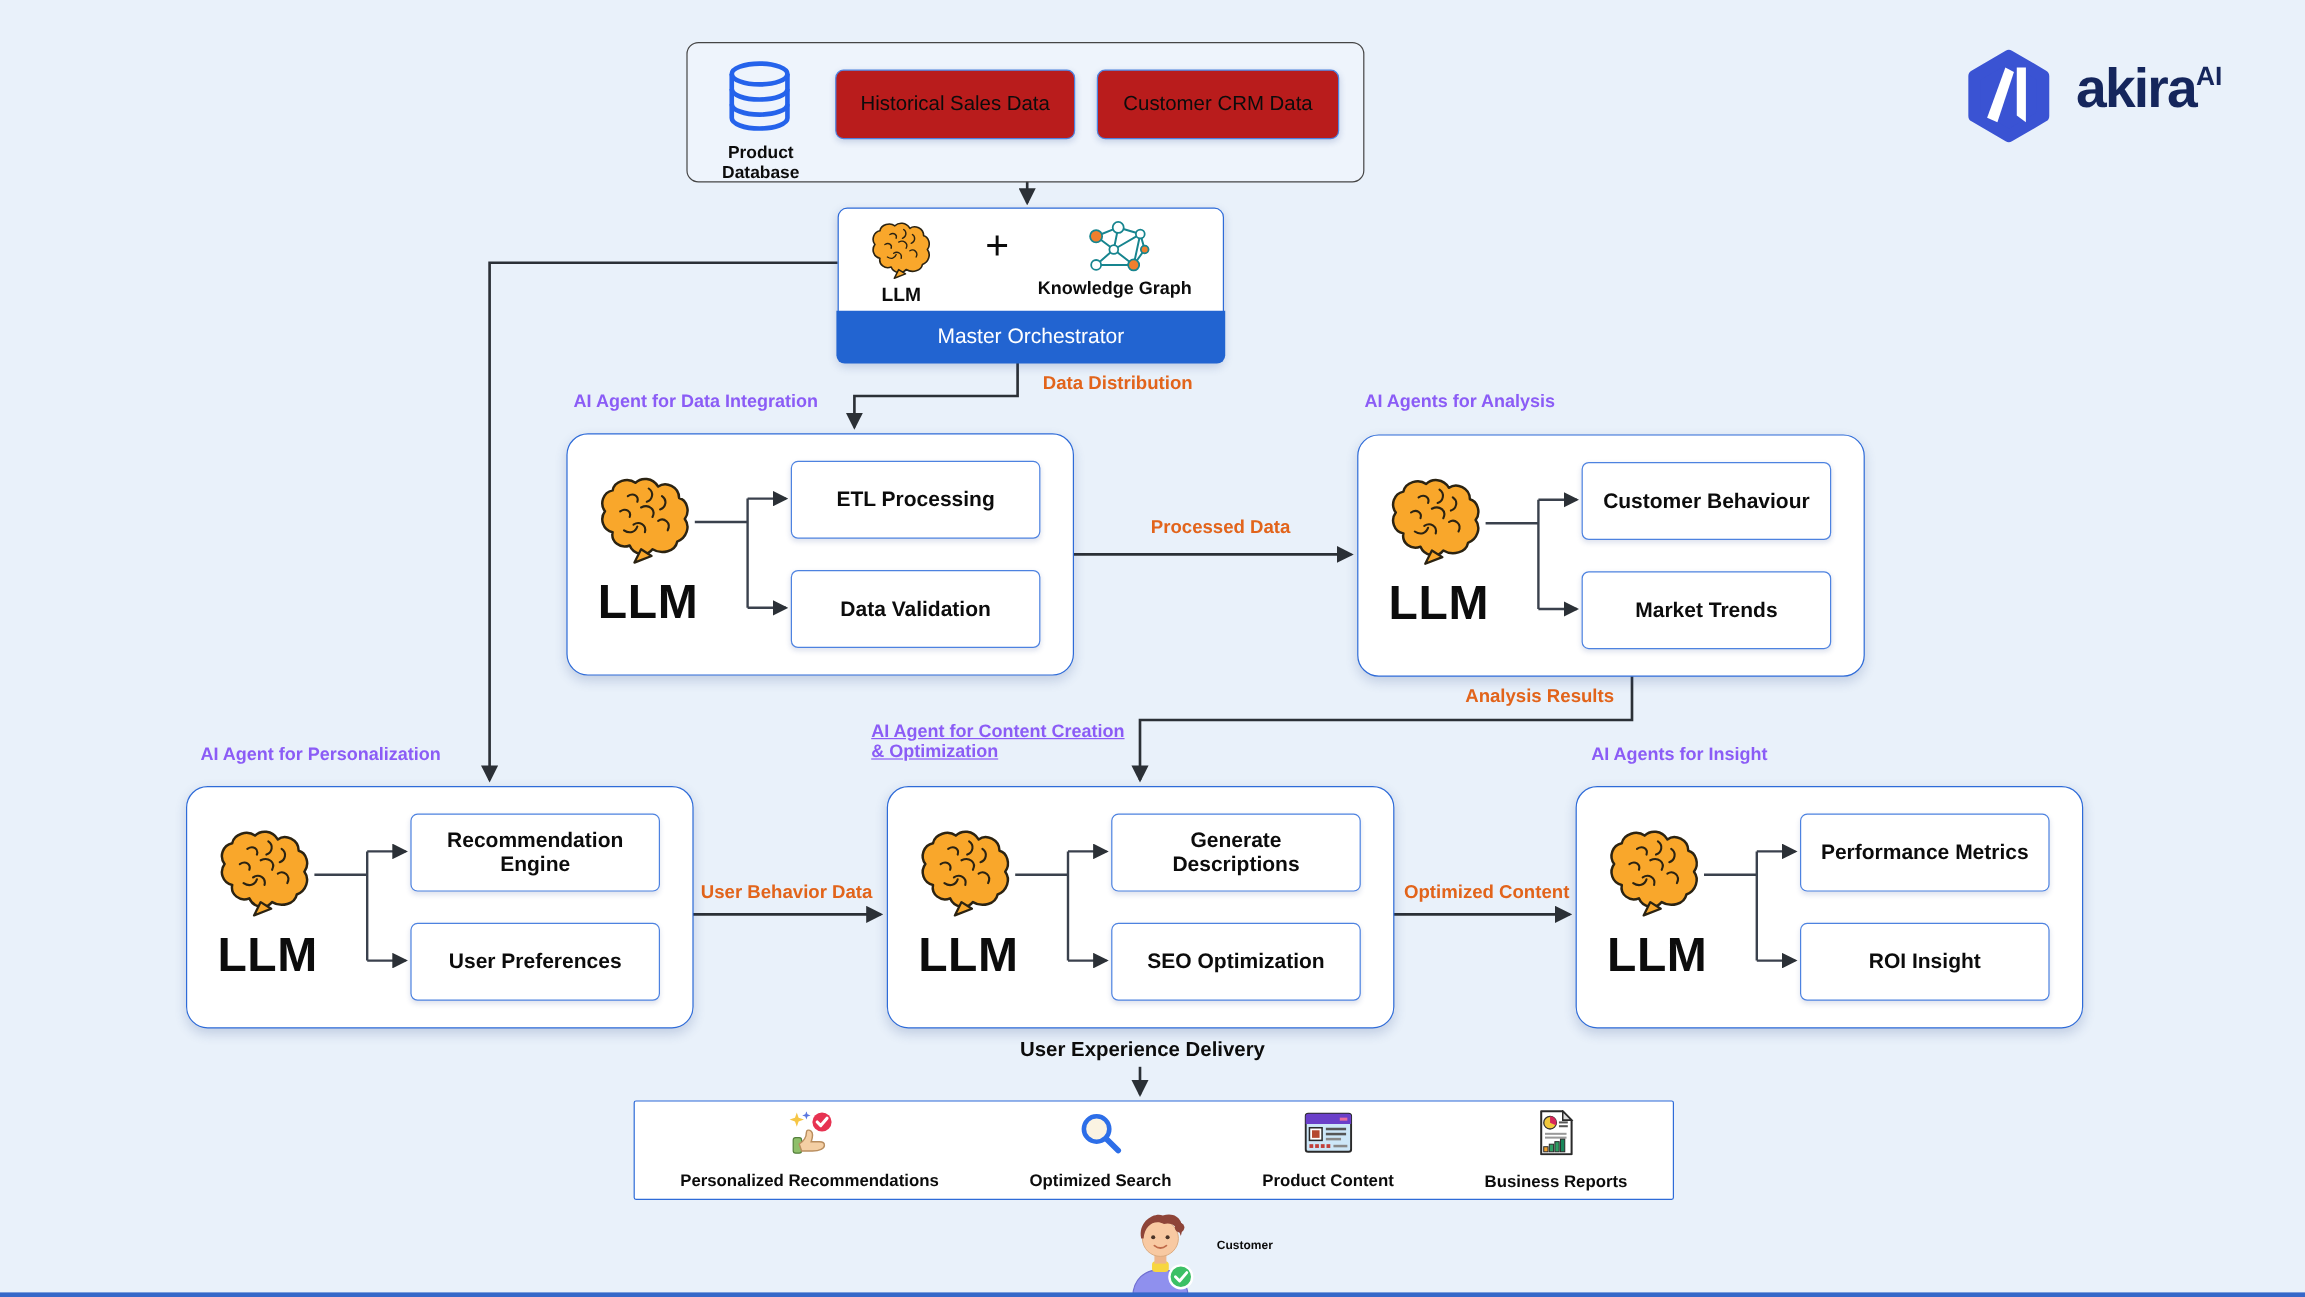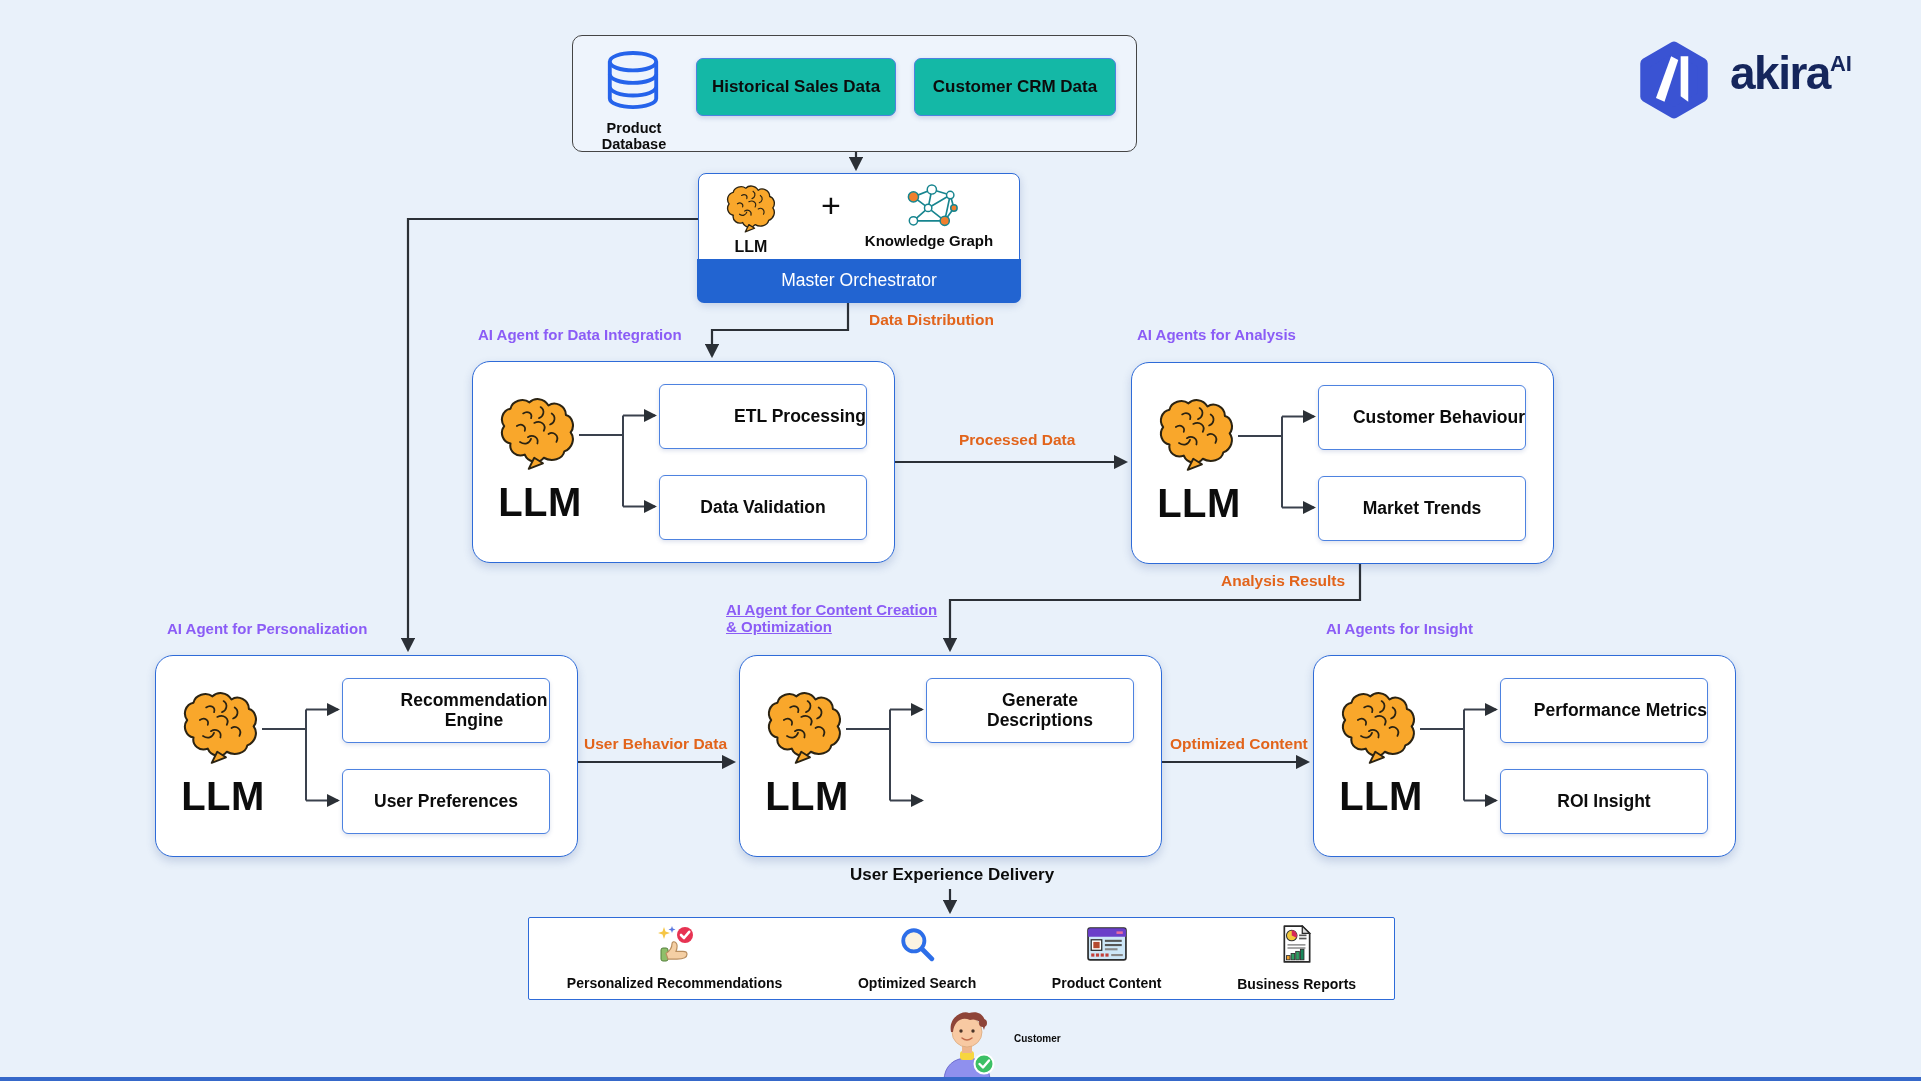--- a/index.html
+++ b/index.html
@@ -1,21 +1,21 @@
 <!DOCTYPE html>
 <html><head>
 <meta charset="utf-8">
 <style>
   html,body{margin:0;padding:0;background:#e9f1fa;}
   .canvas{position:relative;width:1921px;height:1081px;background:#e9f1fa;
           font-family:"Liberation Sans",sans-serif;overflow:hidden;color:#0c0c0c;}
   .panel-sources{position:absolute;left:572px;top:35px;width:563px;height:115px;
     border:1.5px solid #454545;border-radius:10px;background:#eef4fc;}
-  .data-box{position:absolute;background:#14b8a6;border:1.4px solid #4d82e0;border-radius:7px;
-    display:flex;align-items:center;justify-content:center;font-size:17px;font-weight:700;
+  .data-box{position:absolute;background:#b91c1c;border:1.4px solid #4d82e0;border-radius:7px;
+    display:flex;align-items:center;justify-content:center;font-size:17px;font-weight:400;
     box-shadow:0 2px 5px rgba(40,70,140,.20);}
   .db-label{position:absolute;left:0px;top:84px;width:122px;text-align:center;
     font-size:14.5px;font-weight:700;}
 
   .orchestrator{position:absolute;left:698px;top:173px;width:320px;height:127px;background:#fff;
     border:1.6px solid #2e6bd8;border-radius:8px;box-shadow:0 3px 8px rgba(40,70,140,.22);}
   .orch-bar{position:absolute;left:-1.6px;right:-1.6px;bottom:-1.6px;height:44px;background:#2264d1;
     color:#fff;font-size:17.5px;font-weight:500;display:flex;align-items:center;justify-content:center;
     border-radius:0 0 7px 7px;}
   .orch-llm{position:absolute;left:16px;top:64px;width:72px;text-align:center;font-size:16px;font-weight:600;}
@@ -25,21 +25,21 @@
   .agent-card{position:absolute;width:421px;height:200px;background:#fff;border:1.6px solid #2e6bd8;
     border-radius:18px;box-shadow:0 4px 10px rgba(40,70,140,.20);}
   .agent-title{position:absolute;color:#8b5cf6;font-size:15px;font-weight:700;white-space:nowrap;}
   .agent-title.two-line{white-space:normal;text-decoration:underline;}
   .card-brain{position:absolute;left:26px;top:34px;width:80px;height:76px;}
   .card-llm{position:absolute;left:4px;top:118px;width:126px;text-align:center;
     font-size:40px;font-weight:600;letter-spacing:.5px;}
   .out-box{position:absolute;left:186px;width:206px;height:63px;background:#fff;border:1.3px solid #4d82e0;
     border-radius:6px;display:flex;align-items:center;justify-content:center;text-align:center;
     font-size:17.5px;font-weight:600;line-height:1.12;box-shadow:0 2px 4px rgba(40,70,140,.15);}
-  .out-top{top:22px;justify-content:flex-end;} .out-bottom{top:113px;}
+  .out-top{top:22px;} .out-bottom{top:113px;}
   .out-box span{display:inline-block;max-width:186px;}
   .out-box.narrow span{max-width:150px;}
   .card-connect{position:absolute;left:0;top:0;pointer-events:none;}
 
   .flow-label{position:absolute;color:#e2641b;font-size:15.5px;font-weight:700;white-space:nowrap;}
   .plain-label{position:absolute;color:#0c0c0c;font-size:17px;font-weight:600;white-space:nowrap;}
 
   .delivery-bar{position:absolute;left:528px;top:917px;width:865px;height:81px;background:#fff;
     border:1.4px solid #2e6bd8;border-radius:2px;display:flex;align-items:center;justify-content:space-around;}
   .delivery-item{display:flex;flex-direction:column;align-items:center;gap:13px;}
@@ -217,20 +217,23 @@
     <svg class="card-connect" width="421" height="200" viewBox="0 0 421 200">
       <g fill="none" stroke="#3a414d" stroke-width="2">
         <path d="M106,73 H150 M150,53.5 V144.5"></path>
         <path d="M150,53.5 H182" marker-end="url(#arrow)"></path>
         <path d="M150,144.5 H182" marker-end="url(#arrow)"></path>
       </g>
     </svg>
     <div class="out-box out-top">
         <span>Generate Descriptions</span>
       </div>
+    <div class="out-box out-bottom">
+        <span>SEO Optimization</span>
+      </div>
   </div>
 
   <div class="agent-card" style="left:1313px;top:655px">
     <svg class="card-brain" viewBox="0 0 100 96">
         <use href="#brain"></use>
       </svg>
     <div class="card-llm">LLM</div>
     <svg class="card-connect" width="421" height="200" viewBox="0 0 421 200">
       <g fill="none" stroke="#3a414d" stroke-width="2">
         <path d="M106,73 H150 M150,53.5 V144.5"></path>

